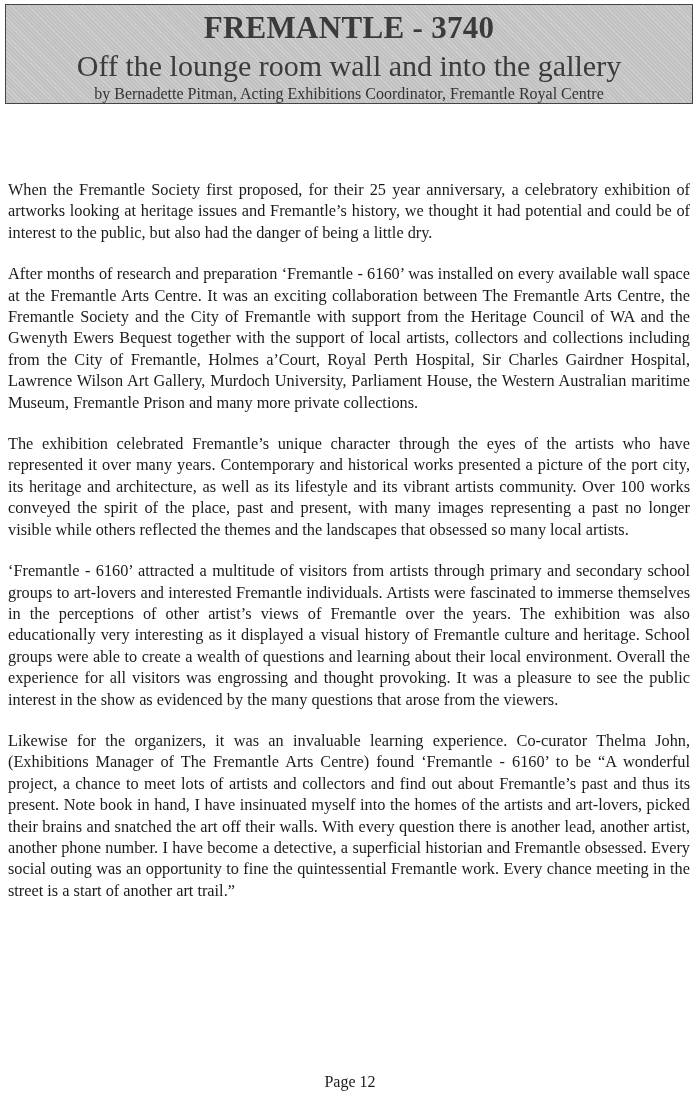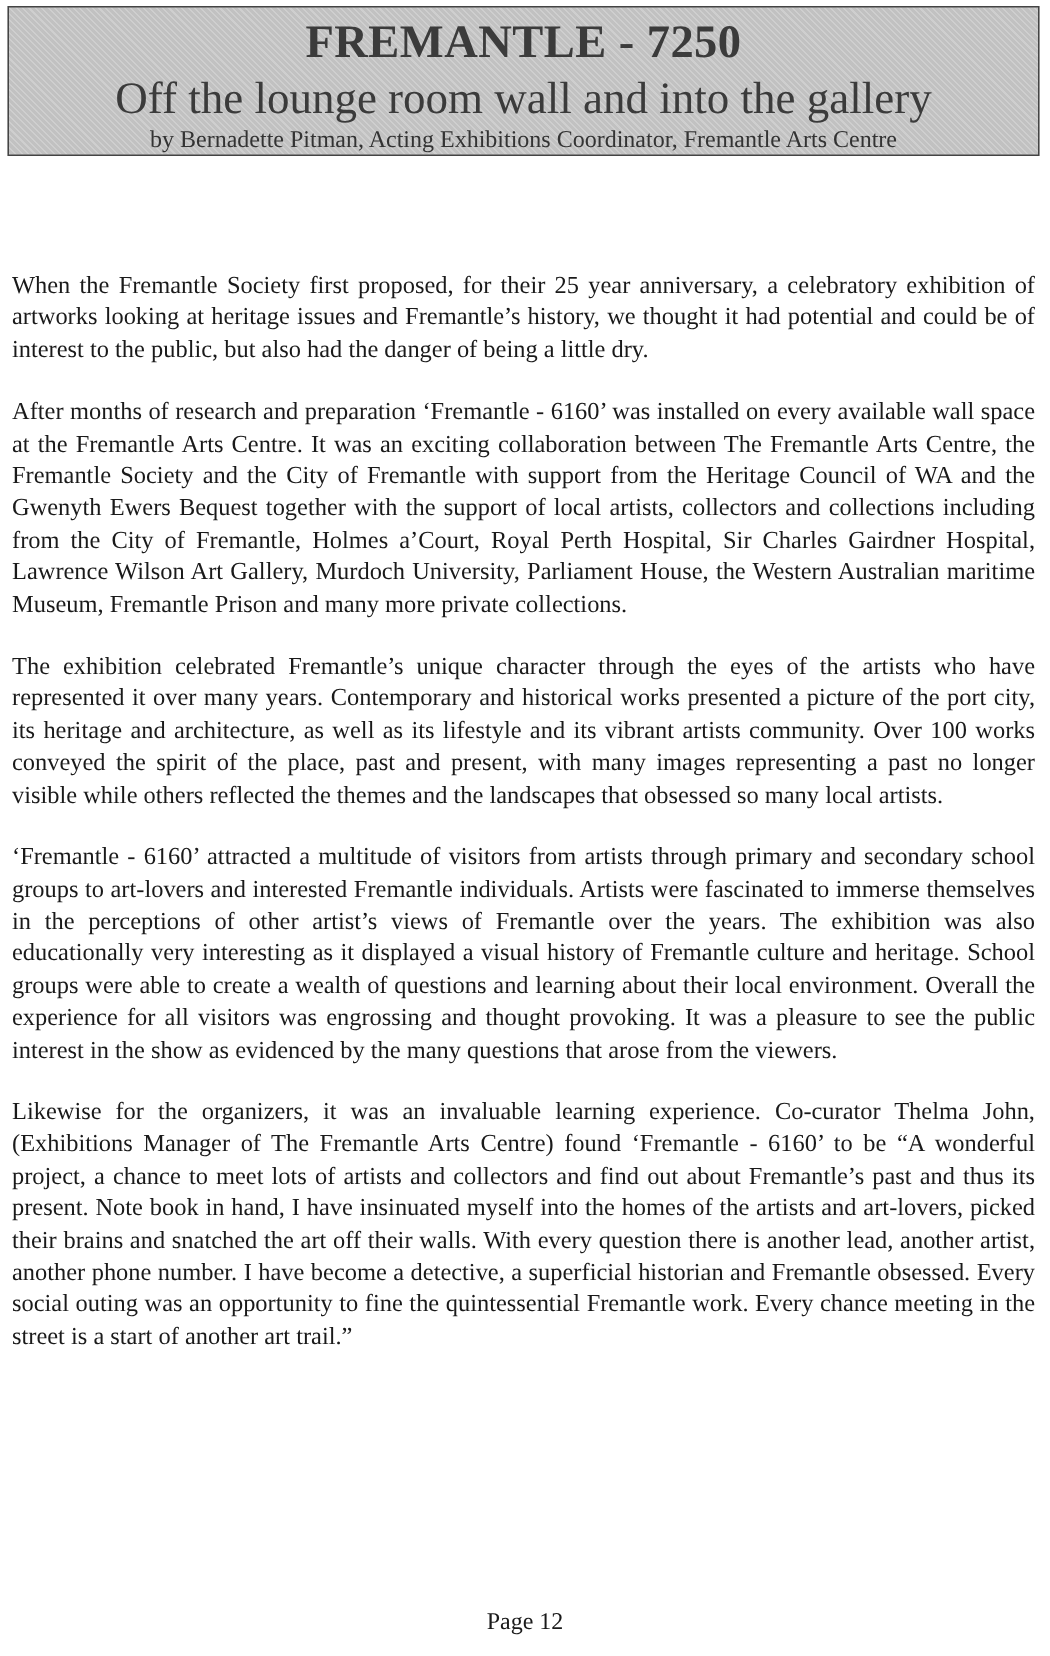--- a/index.html
+++ b/index.html
@@ -32,23 +32,23 @@
     .quote { }
     .page-num {
       position: absolute; top: 1073px; left: 0; width: 700px; text-align: center;
       font-size: 16px;
     }
   </style>
 </head>
 <body>
 
 <div class="header-box">
-  <div class="title">FREMANTLE - 7250</div>
+  <div class="title">FREMANTLE - 3740</div>
   <div class="subtitle">Off the lounge room wall and into the gallery</div>
-  <div class="byline">by Bernadette Pitman, Acting Exhibitions Coordinator, Fremantle Arts Centre</div>
+  <div class="byline">by Bernadette Pitman, Acting Exhibitions Coordinator, Fremantle Royal Centre</div>
 </div>
 
 <div class="body-text">
   <p>When the Fremantle Society first proposed, for their 25 year anniversary, a celebratory exhibition of artworks looking at heritage issues and Fremantle’s history, we thought it had potential and could be of interest to the public, but also had the danger of being a little dry.</p>
   <p>After months of research and preparation ‘Fremantle - 6160’ was installed on every available wall space at the Fremantle Arts Centre.  It was an exciting collaboration between The Fremantle Arts Centre, the Fremantle Society and the City of Fremantle with support from the Heritage Council of WA and the Gwenyth Ewers Bequest together with the support of local artists, collectors and collections including from the City of Fremantle, Holmes a’Court, Royal Perth Hospital, Sir Charles Gairdner Hospital, Lawrence Wilson Art Gallery, Murdoch University, Parliament House, the Western Australian maritime Museum, Fremantle Prison and many more private collections.</p>
   <p>The exhibition celebrated Fremantle’s unique character through the eyes of the artists who have represented it over many years.  Contemporary and historical works presented a picture of the port city, its heritage and architecture, as well as its lifestyle and its vibrant artists community.  Over 100 works conveyed the spirit of the place, past and present, with many images representing a past no longer visible while others reflected the themes and the landscapes that obsessed so many local artists.</p>
   <p>‘Fremantle - 6160’ attracted a multitude of visitors from artists through primary and secondary school groups to art-lovers and interested Fremantle individuals.  Artists were fascinated to immerse themselves in the perceptions of other artist’s views of Fremantle over the years.  The exhibition was also educationally very interesting as it displayed a visual history of Fremantle culture and heritage.  School groups were able to create a wealth of questions and learning about their local environment.  Overall the experience for all visitors was engrossing and thought provoking.  It was a pleasure to see the public interest in the show as evidenced by the many questions that arose from the viewers.</p>
   <p><span>Likewise for the organizers, it was an invaluable learning experience.  Co-curator Thelma John, (Exhibitions Manager of The Fremantle Arts Centre) found ‘Fremantle - 6160’ to be </span><span class="quote">“A wonderful project, a chance to meet lots of artists and collectors and find out about Fremantle’s past and thus its present.  Note book in hand, I have insinuated myself into the homes of the artists and art-lovers, picked their brains and snatched the art off their walls.  With every question there is another lead, another artist, another phone number.  I have become a detective, a superficial historian and Fremantle obsessed.  Every social outing was an opportunity to fine the quintessential Fremantle work.  Every chance meeting in the street is a start of another art trail.”</span></p>
 </div>
 

